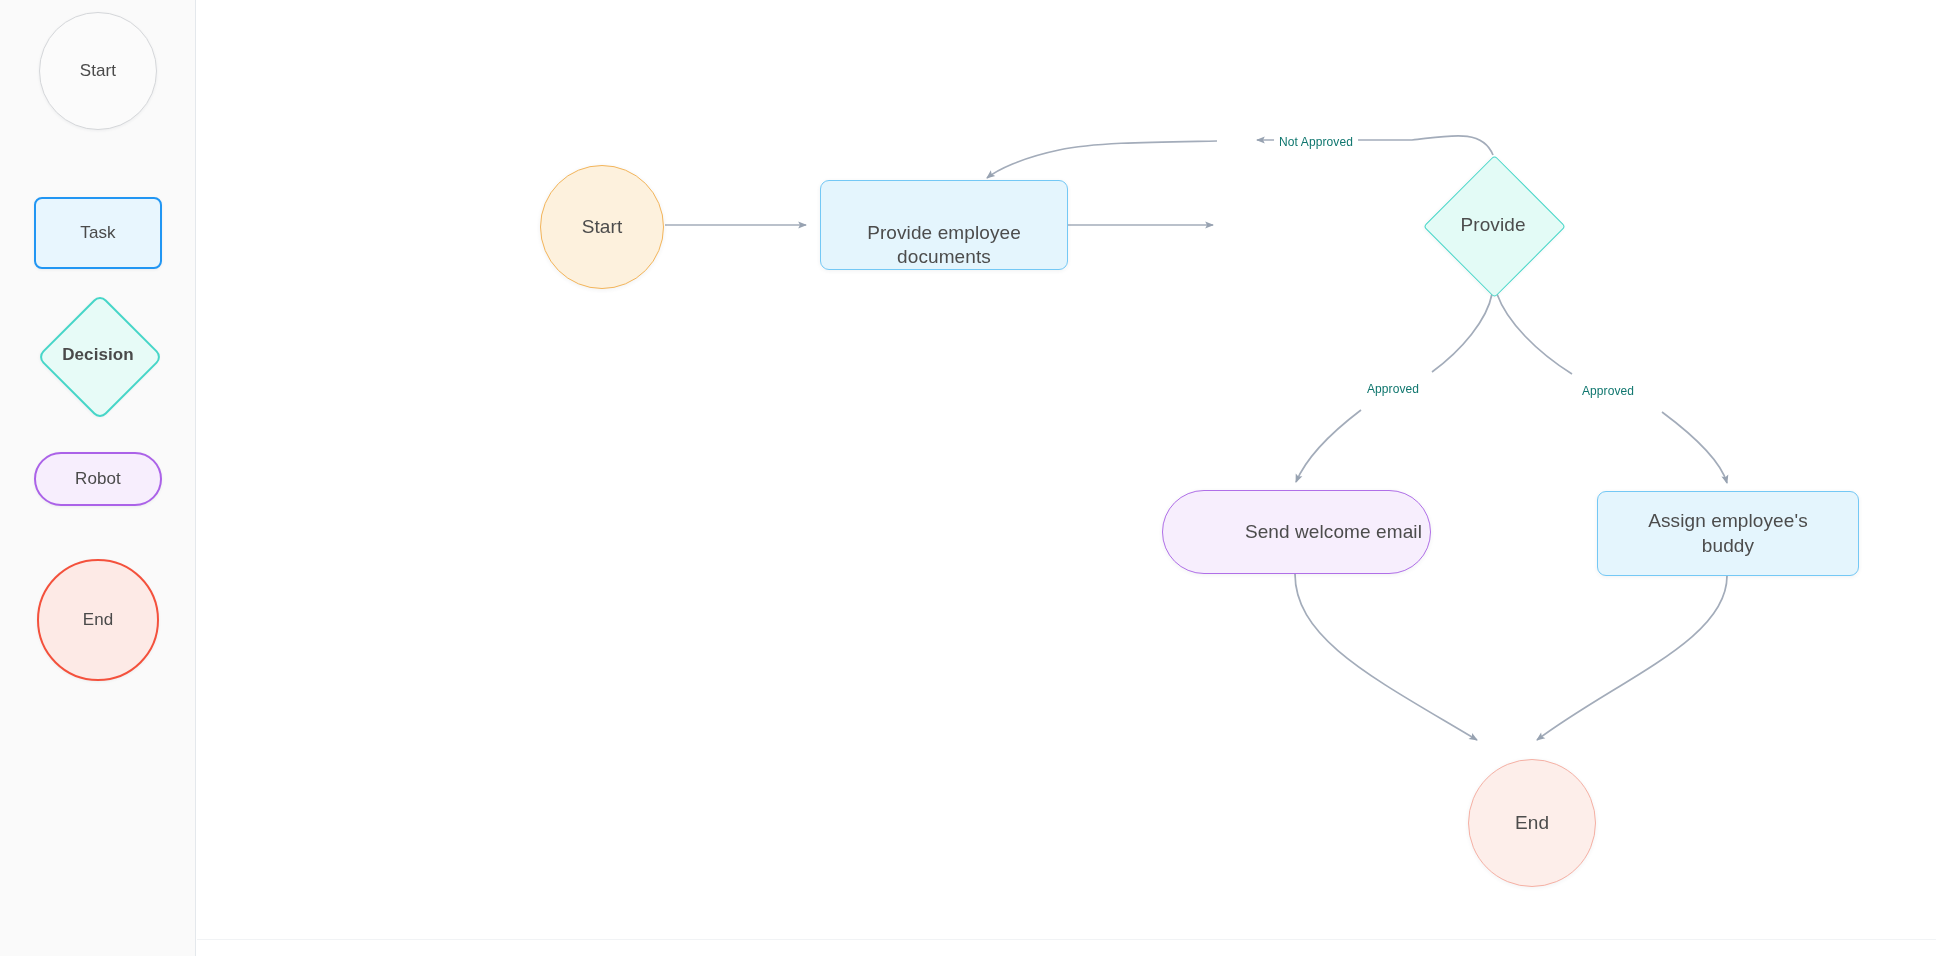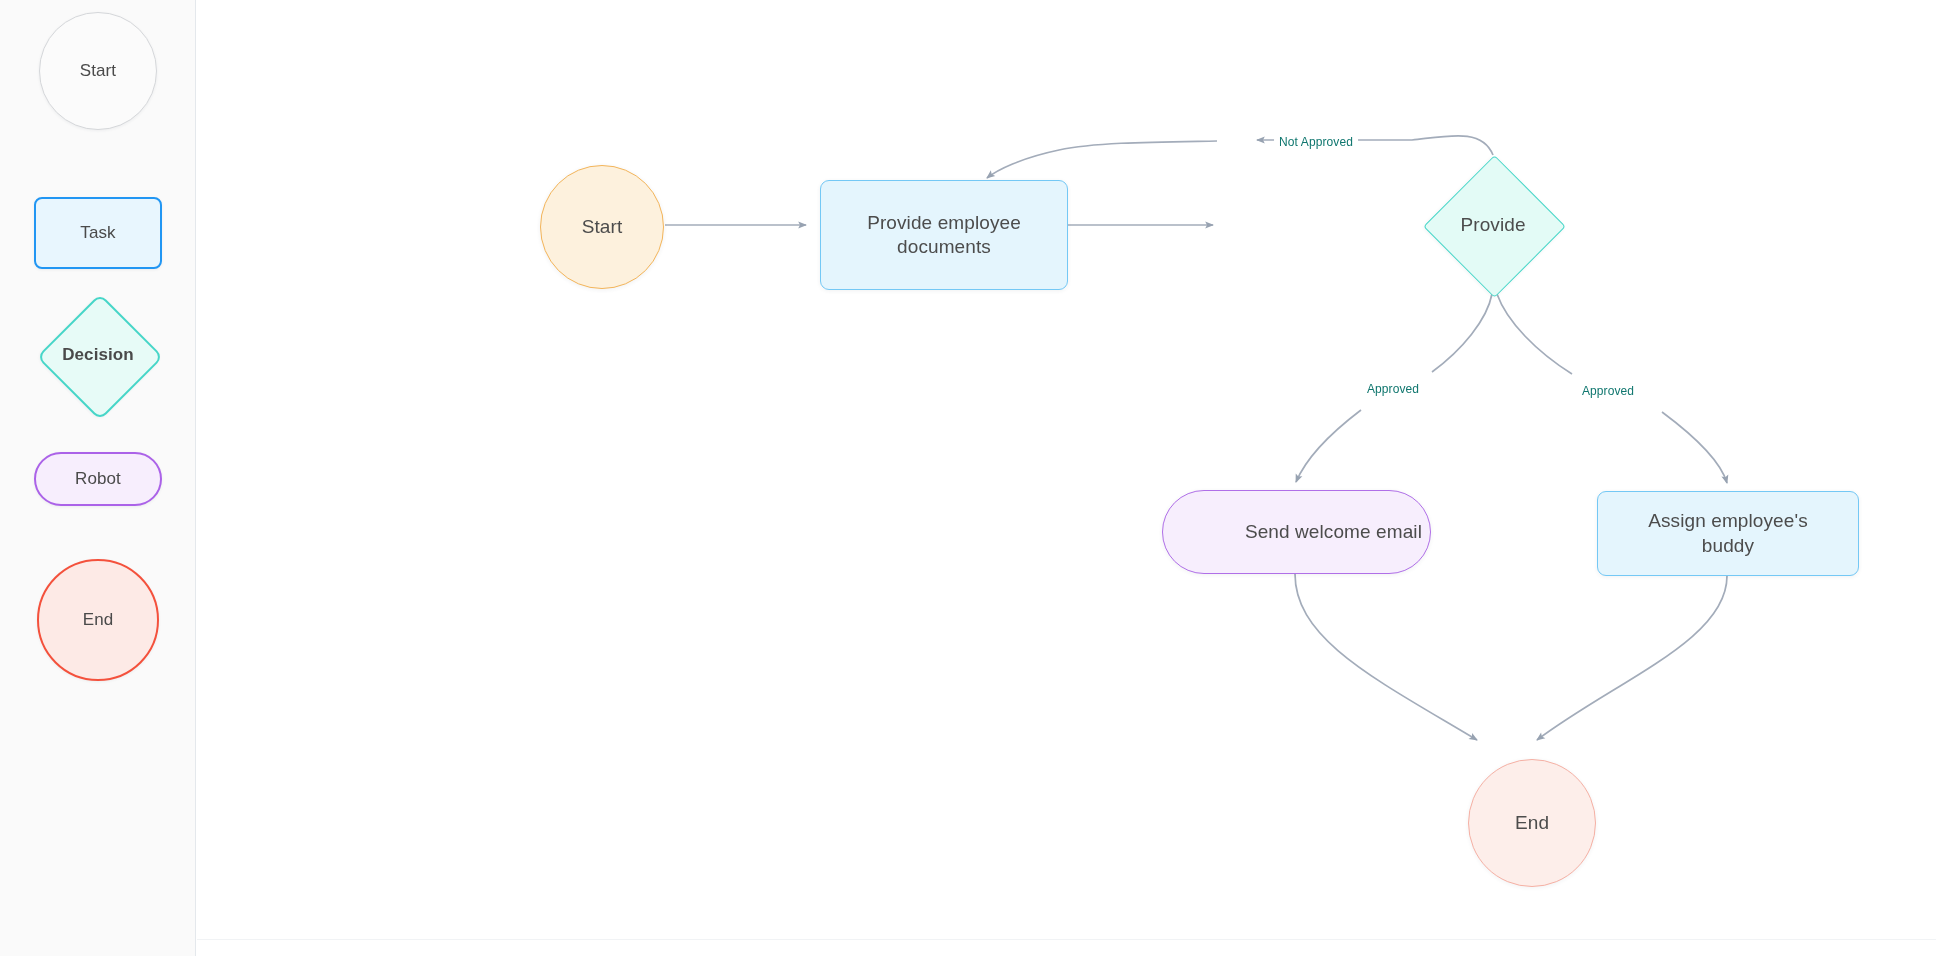--- a/index.html
+++ b/index.html
@@ -264,21 +264,21 @@
 
       <path class="edge-path" marker-end="url(#arrowhead)" d="M 1098,574 C 1098,640 1180,680 1280,740"></path>
 
       <path class="edge-path" marker-end="url(#arrowhead)" d="M 1530,576 C 1530,640 1420,680 1340,740"></path>
     </svg>
 
     <div class="node n-start" style="left:343px; top:165px; width:124px; height:124px;">
       <span class="node-label">Start</span>
     </div>
 
-    <div class="node n-task" style="left:623px; top:180px; width:248px; height:110px;">
+    <div class="node n-task" style="left:623px; top:180px; width:248px; height:90px;align-items:flex-end;">
       <span class="node-label">Provide employee
 documents</span>
     </div>
 
     <div class="node n-decision-wrap" style="left:1218px; top:155px; width:156px; height:140px;">
       <span class="n-decision-bg" style="width:99px; height:99px; margin-left:-49.5px; margin-top:-49.5px;"></span>
       <span class="node-label">Provide</span>
     </div>
 
     <div class="node n-robot" style="left:965px; top:490px; width:269px; height:84px; border-radius:42px;">

